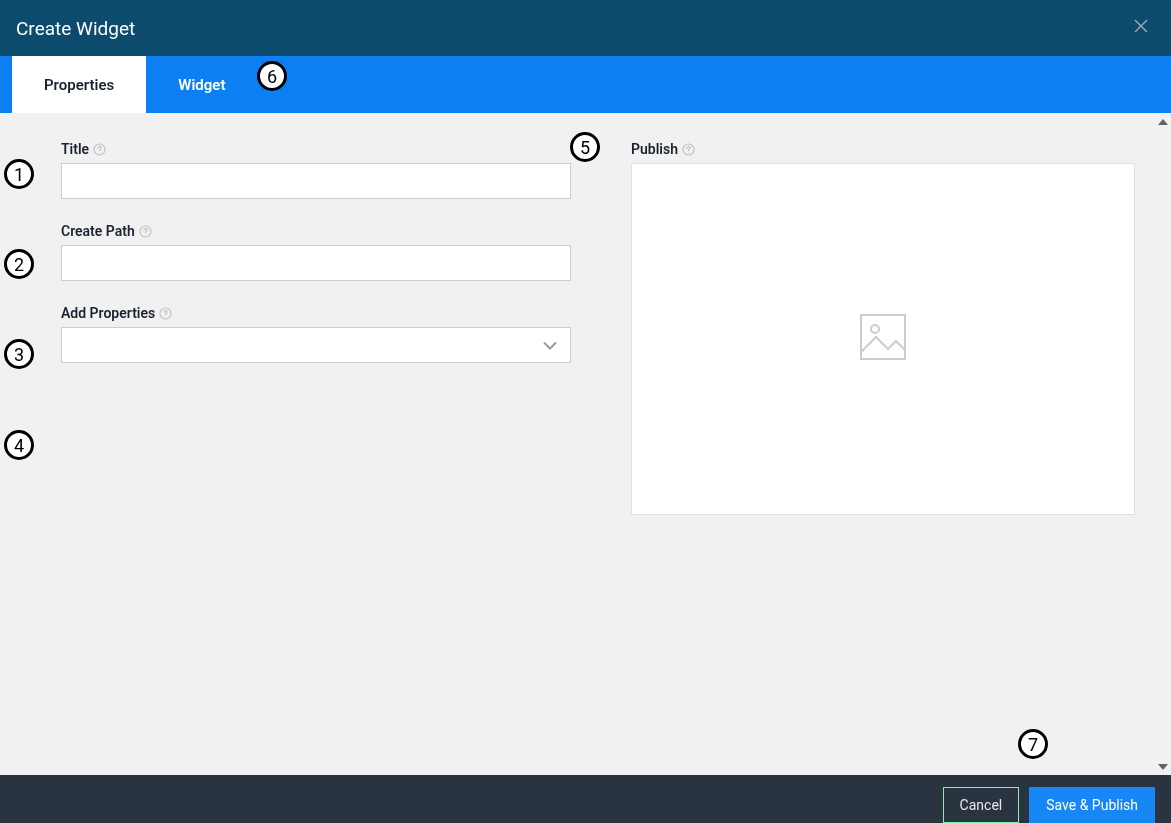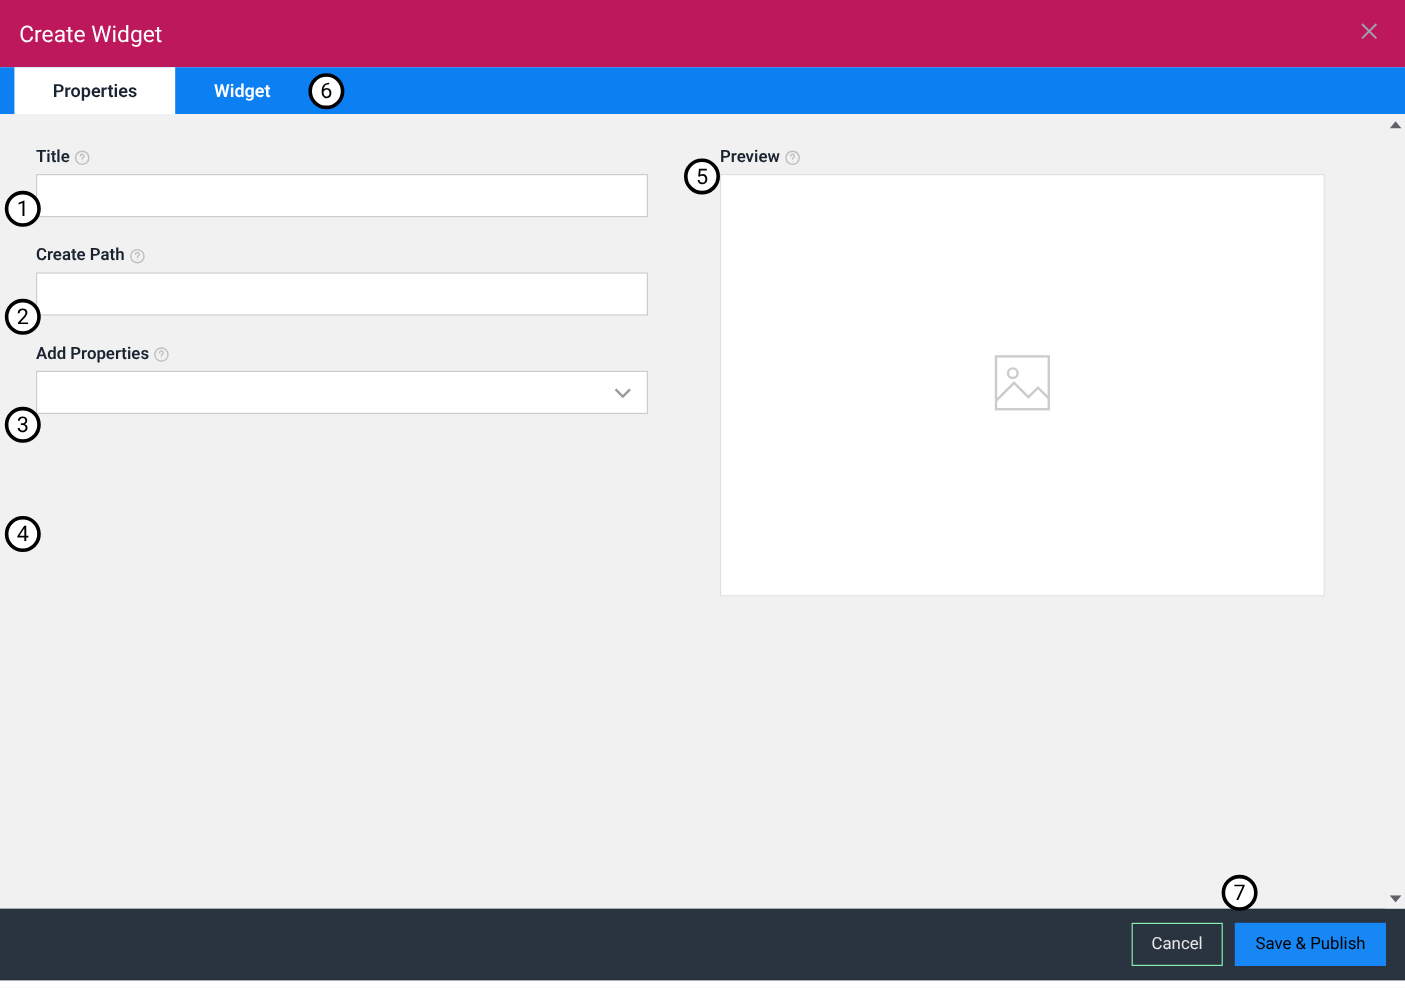--- a/index.html
+++ b/index.html
@@ -8,21 +8,21 @@
       padding: 0;
     }
     body {
       font-family: -apple-system, BlinkMacSystemFont, "Segoe UI", Roboto, "Helvetica Neue", Arial, sans-serif;
       width: 1171px;
       height: 823px;
       overflow: hidden;
       position: relative;
     }
     .modal-header {
-      background: #be185d;
+      background: #0c4a6e;
       color: #fff;
       height: 56px;
       display: flex;
       align-items: center;
       justify-content: space-between;
       padding: 0 16px;
     }
     .modal-title {
       font-size: 19px;
       font-weight: 400;
@@ -34,21 +34,21 @@
       display: flex;
       align-items: center;
       justify-content: center;
     }
     .close-btn svg {
       stroke: #a0a6b0;
       stroke-width: 1.5;
     }
     .tabs-bar {
       background: #0c7ff2;
-      height: 39px;
+      height: 57px;
       display: flex;
       align-items: stretch;
       padding-left: 12px;
     }
     .tab {
       display: flex;
       align-items: center;
       padding: 0 32px;
       font-size: 15px;
       font-weight: 600;
@@ -90,20 +90,21 @@
     .scroll-arrow.up {
       position: absolute;
       top: 0;
     }
     .scroll-arrow.down {
       position: absolute;
       bottom: 0;
     }
     .left-col {
       width: 510px;
+      margin-left: 31px;
     }
     .right-col {
       flex: 1;
       min-width: 0;
     }
     .form-group {
       margin-bottom: 24px;
     }
     .form-label {
       display: flex;
@@ -189,21 +190,21 @@
       align-items: center;
       justify-content: center;
     }
     .btn-cancel {
       background: #2a3340;
       border: 1px solid #86efac;
       color: #e8e8e8;
     }
     .btn-primary {
       background: #1687f5;
-      color: #000000;
+      color: #ffffff;
     }
     
     .marker {
       position: absolute;
       width: 30px;
       height: 30px;
       border: 3px solid #000;
       border-radius: 50%;
       background: #fff;
       display: flex;
@@ -292,21 +293,21 @@
           </svg>
         </span>
       </div>
     </div>
 
   </div>
 
   <div class="right-col">
     <div class="form-group">
       <div class="form-label">
-        <span>Preview</span>
+        <span>Publish</span>
         <span class="help-icon">
           <svg width="13" height="13" viewBox="0 0 13 13">
             <circle cx="6.5" cy="6.5" r="5.5"></circle>
             <path d="M5 5 a1.5 1.5 0 1 1 2.2 1.3 C6.7 6.7 6.5 7 6.5 7.6" stroke-linecap="round"></path>
             <circle cx="6.5" cy="9.5" r="0.4" fill="#c0c0c0" stroke="none"></circle>
           </svg>
         </span>
       </div>
       <div class="preview-box">
         <span class="image-placeholder">

